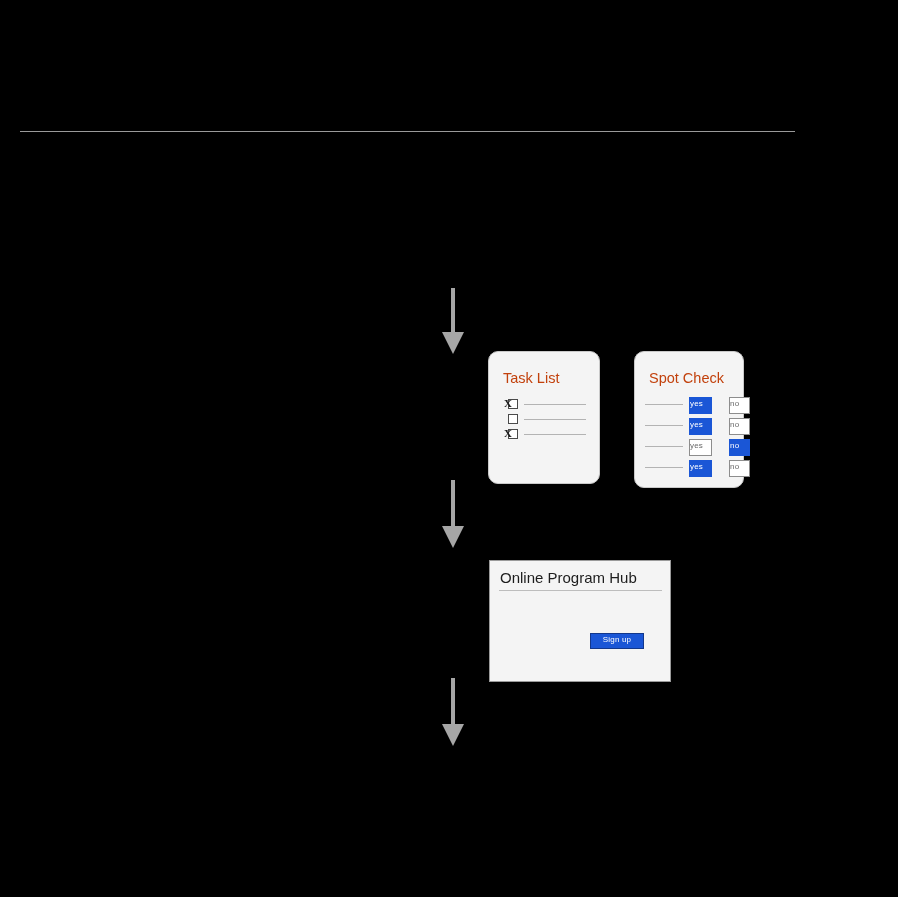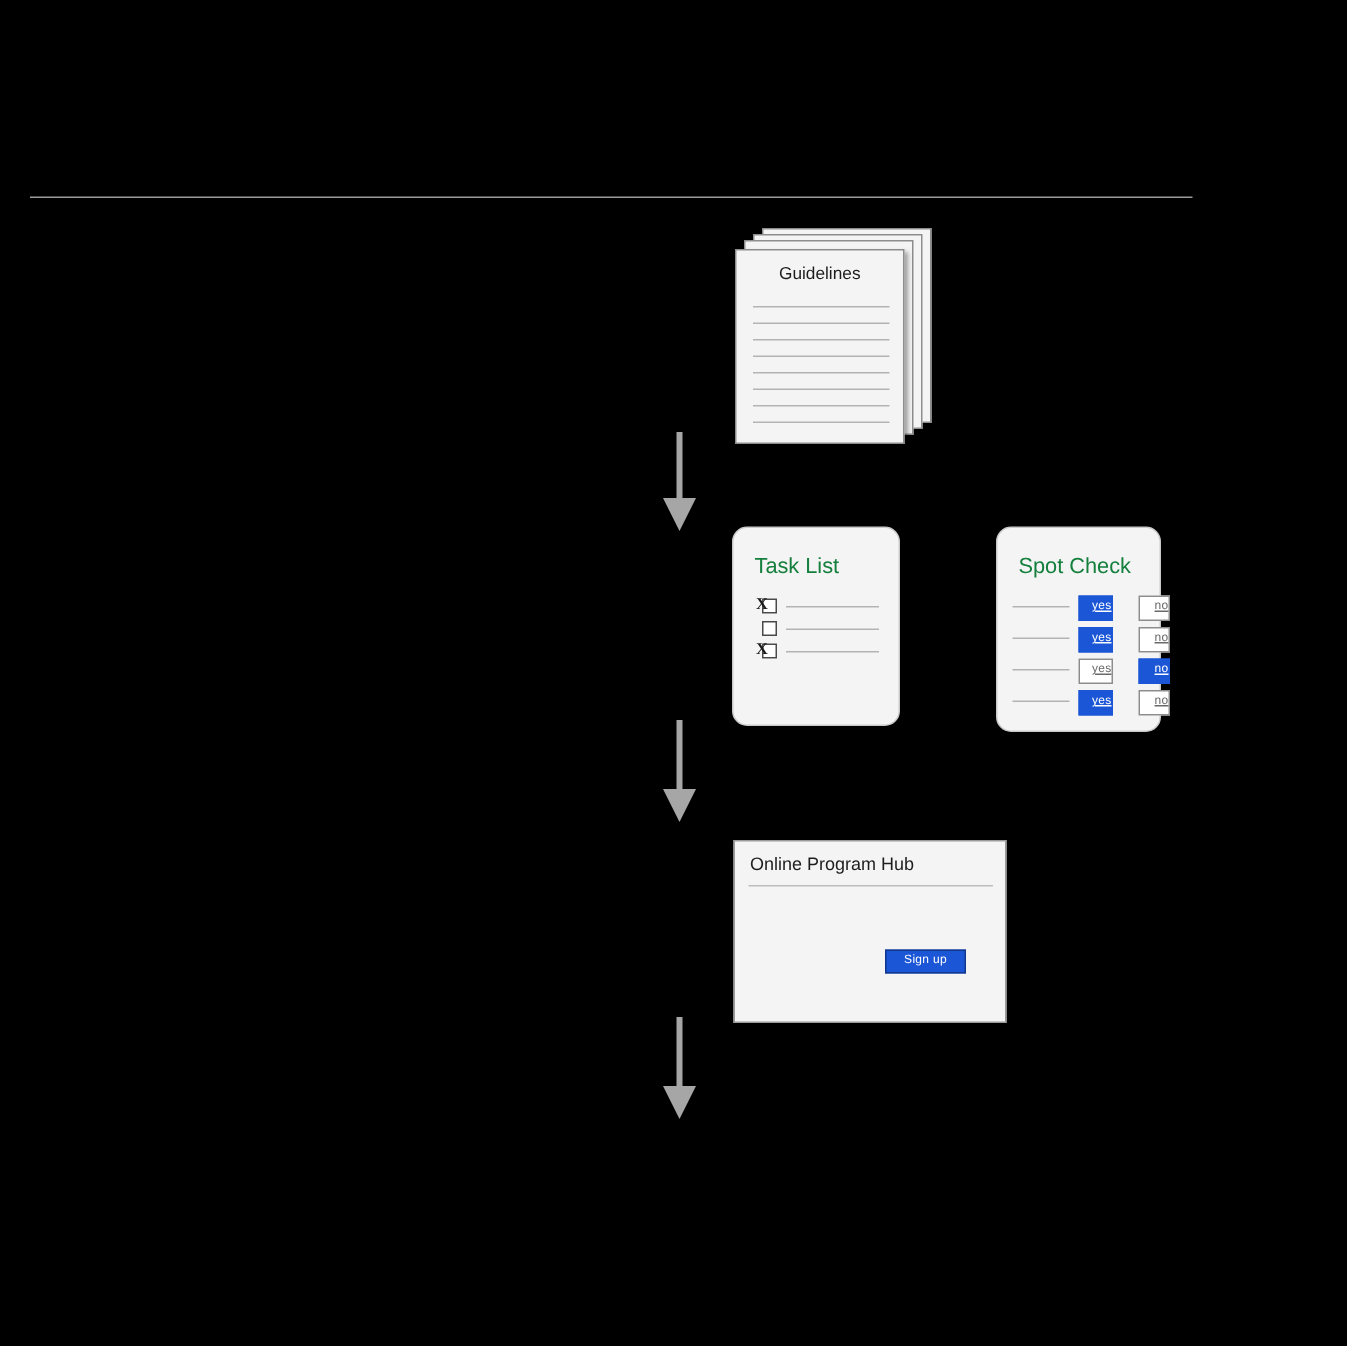--- a/index.html
+++ b/index.html
@@ -119,21 +119,21 @@
     border: 1px solid #c9c9c9;
     border-radius: 10px;
     box-sizing: border-box;
     box-shadow: 2px 3px 5px rgba(0,0,0,0.45);
   }
   .card-title {
     position: absolute;
     left: 14px;
     top: 18px;
     font-size: 14.5px;
-    color: #15803d;
+    color: #c2410c;
   }
 
   
   .card-tasklist { left: 488px; top: 351px; width: 112px; height: 133px; }
   .task-rows {
     position: absolute;
     left: 15px;
     top: 46px;
     width: 84px;
   }
@@ -165,21 +165,21 @@
   .task-line {
     position: absolute;
     left: 20px;
     top: 6px;
     width: 62px;
     height: 1px;
     background: #b3b3b3;
   }
 
   
-  .card-spotcheck { left: 634px; top: 351px; width: 110px; height: 137px; margin-left: 30px; }
+  .card-spotcheck { left: 634px; top: 351px; width: 110px; height: 137px; }
   .spot-rows {
     position: absolute;
     left: 10px;
     top: 45px;
     width: 92px;
   }
   .spot-row {
     position: relative;
     height: 14px;
     margin-bottom: 7px;
@@ -191,27 +191,26 @@
     width: 38px;
     height: 1px;
     background: #b3b3b3;
   }
   .toggle {
     position: absolute;
     top: 0;
     height: 17px;
     line-height: 12px;
     font-size: 8px;
-    text-align: right;
+    text-align: left;
     box-sizing: border-box;
     border: 1px solid #8d8d8d;
     background: #ffffff;
     color: #6a6a6a;
     letter-spacing: 0.2px;
-    text-decoration: underline;
   }
   .toggle.yes { left: 44px; width: 23px; }
   .toggle.no  { left: 84px; width: 21px; }
   .toggle.on {
     background: #1a56d6;
     border-color: #1a56d6;
     color: #ffffff;
   }
 
   
@@ -223,21 +222,21 @@
     height: 122px;
     background: #f4f4f4;
     border: 1px solid #9a9a9a;
     box-sizing: border-box;
     box-shadow: 2px 2px 3px rgba(0,0,0,0.35);
   }
   .hub-title {
     position: absolute;
     left: 10px;
     top: 8px;
-    font-size: 12px;
+    font-size: 15px;
     color: #1d1d1d;
   }
   .hub-rule {
     position: absolute;
     left: 9px;
     top: 29px;
     width: 163px;
     height: 1px;
     background: #bdbdbd;
   }
@@ -257,38 +256,20 @@
     letter-spacing: 0.2px;
   }
 </style>
 </head>
 <body>
 
 <div id="canvas">
 
   <div class="top-rule"></div>
 
-  <div class="doc-stack">
-    <div class="sheet s1"></div>
-    <div class="sheet s2"></div>
-    <div class="sheet s3"></div>
-    <div class="sheet s4">
-      <div class="doc-title">Guidelines</div>
-      <div class="doc-lines">
-        <div class="ln"></div>
-        <div class="ln"></div>
-        <div class="ln"></div>
-        <div class="ln"></div>
-        <div class="ln"></div>
-        <div class="ln"></div>
-        <div class="ln"></div>
-        <div class="ln"></div>
-      </div>
-    </div>
-  </div>
 
   <div class="arrow arrow-1">
     <div class="shaft"></div>
     <div class="head"></div>
   </div>
 
   <div class="card card-tasklist">
     <div class="card-title">Task List</div>
     <div class="task-rows">
 

